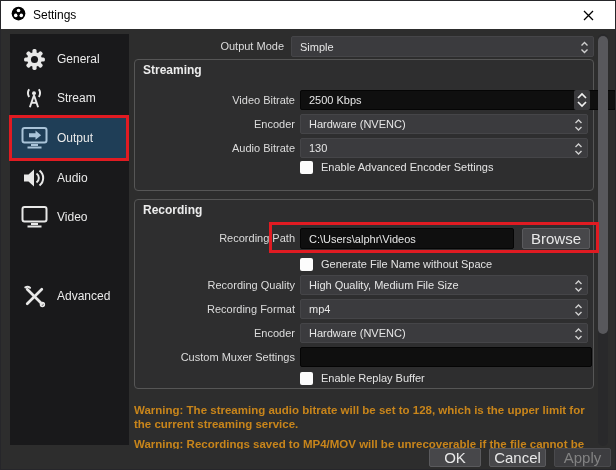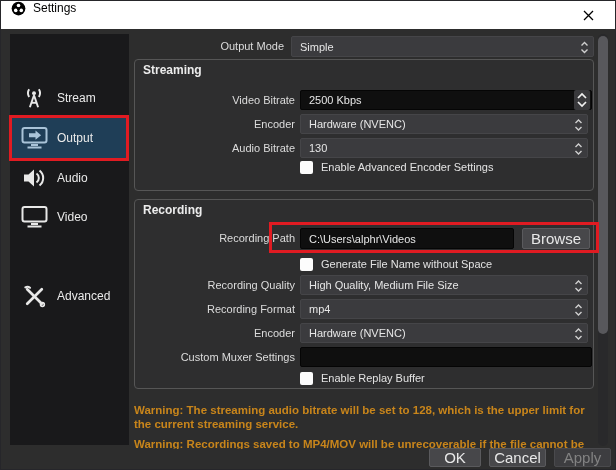--- a/index.html
+++ b/index.html
@@ -1,21 +1,21 @@
 <!DOCTYPE html>
 <html><head>
 <meta charset="utf-8">
 <style>
   * { margin:0; padding:0; box-sizing:border-box; }
   html,body { width:616px; height:470px; font-family:"Liberation Sans",sans-serif; }
   .window { position:relative; width:616px; height:470px; background:#2d2d2d; overflow:hidden; border:1px solid #26262a; }
 
   
   .titlebar { position:absolute; top:0; left:0; right:0; height:28px; background:#ffffff;
-              display:flex; padding:0 10px; gap:7px; }
+              display:flex; align-items:center; padding:0 10px; gap:7px; }
   .titlebar .title { font-size:12px; color:#000; }
   .close-btn { margin-left:auto; width:34px; height:28px; display:flex; align-items:center; justify-content:center; cursor:pointer; }
 
   
   .wbody { position:absolute; top:28px; left:0; right:0; bottom:0; background:#2d2d2d; }
 
   
   .sidebar { position:absolute; left:9px; top:5px; width:119px; height:411px; background:#19191b; }
   .side-item { position:absolute; left:0; width:119px; height:40px; display:flex; align-items:center;
                gap:8px; padding-left:9px; color:#eaeaea; font-size:12px; cursor:pointer; }
@@ -74,20 +74,35 @@
     <span class="close-btn">
       <svg width="11" height="11" viewBox="0 0 11 11">
           <path d="M1 1 L10 10 M10 1 L1 10" stroke="#000" stroke-width="1.3"></path>
         </svg>
     </span>
   </div>
 
   <div class="wbody">
 
     <div class="sidebar">
+      <div class="side-item" style="top:5px">
+        <span class="side-icon">
+          <svg width="25" height="25" viewBox="0 0 24 24">
+              <g fill="#e8e8e8">
+                <rect x="10" y="2" width="4" height="20" rx="1.5"></rect>
+                <rect x="2" y="10" width="20" height="4" rx="1.5"></rect>
+                <rect x="10" y="2" width="4" height="20" rx="1.5" transform="rotate(45 12 12)"></rect>
+                <rect x="10" y="2" width="4" height="20" rx="1.5" transform="rotate(-45 12 12)"></rect>
+                <circle cx="12" cy="12" r="7"></circle>
+              </g>
+              <circle cx="12" cy="12" r="3.4" fill="#19191b"></circle>
+            </svg>
+        </span>
+        <span>General</span>
+      </div>
       <div class="side-item" style="top:44px">
         <span class="side-icon">
           <svg width="26" height="26" viewBox="0 0 24 24" fill="none" stroke="#e8e8e8" stroke-width="1.8">
               <circle cx="12" cy="7.5" r="1.8" fill="#e8e8e8" stroke="none"></circle>
               <path d="M7.5 4 a6.5 6.5 0 0 0 0 7"></path>
               <path d="M16.5 4 a6.5 6.5 0 0 1 0 7"></path>
               <path d="M12 9.5 L8.2 20.5"></path>
               <path d="M12 9.5 L15.8 20.5"></path>
               <path d="M9.6 16.4 L14.4 16.4"></path>
             </svg>
@@ -146,21 +161,21 @@
             <path d="M1.5 6.5 L4.5 3.5 L7.5 6.5" stroke="#cfcfcf" fill="none" stroke-width="1.4"></path>
             <path d="M1.5 10.5 L4.5 13.5 L7.5 10.5" stroke="#cfcfcf" fill="none" stroke-width="1.4"></path>
           </svg>
       </span>
     </div>
 
     <div class="groupbox" style="top:30px; height:132px;">
       <div class="gtitle">Streaming</div>
 
       <div class="flabel" style="left:0; top:30px; width:160px;">Video Bitrate</div>
-      <div class="darkinput" style="left:165px; top:30px; width:292px;">
+      <div class="darkinput" style="left:165px; top:30px; width:316px;">
         <span>2500 Kbps</span>
       </div>
       <div class="spinbtns" style="left:439px; top:30px;">
         <svg width="12" height="18" viewBox="0 0 12 18">
             <path d="M2 7 L6 3 L10 7" stroke="#f0f0f0" fill="none" stroke-width="1.7"></path>
             <path d="M2 11 L6 15 L10 11" stroke="#f0f0f0" fill="none" stroke-width="1.7"></path>
           </svg>
       </div>
 
       <div class="flabel" style="left:0; top:54px; width:160px;">Encoder</div>

